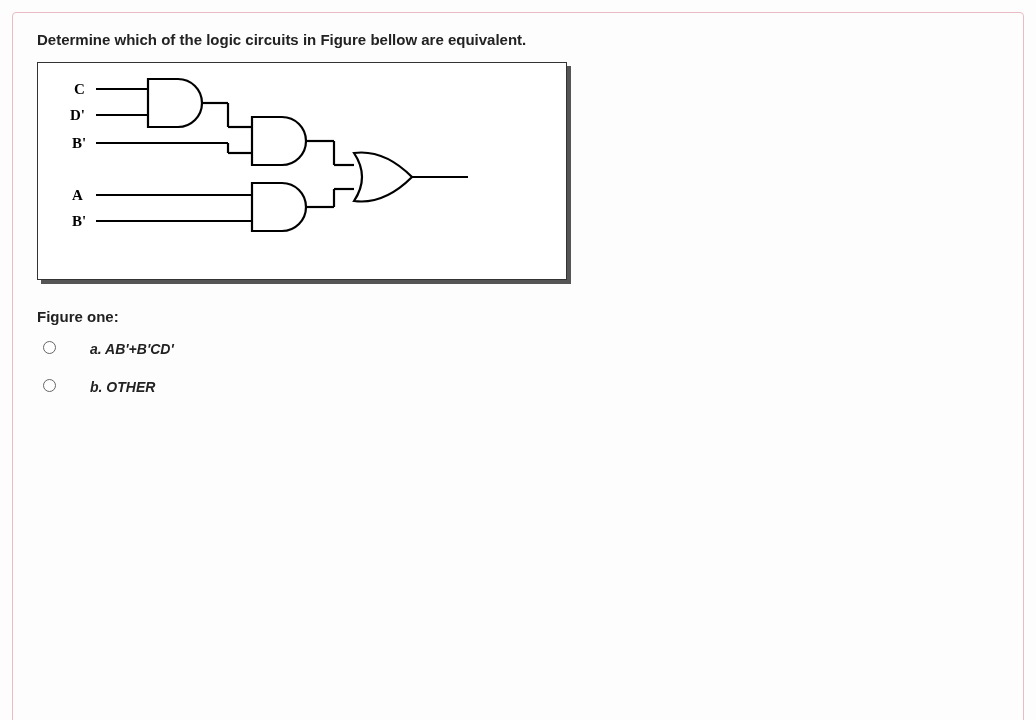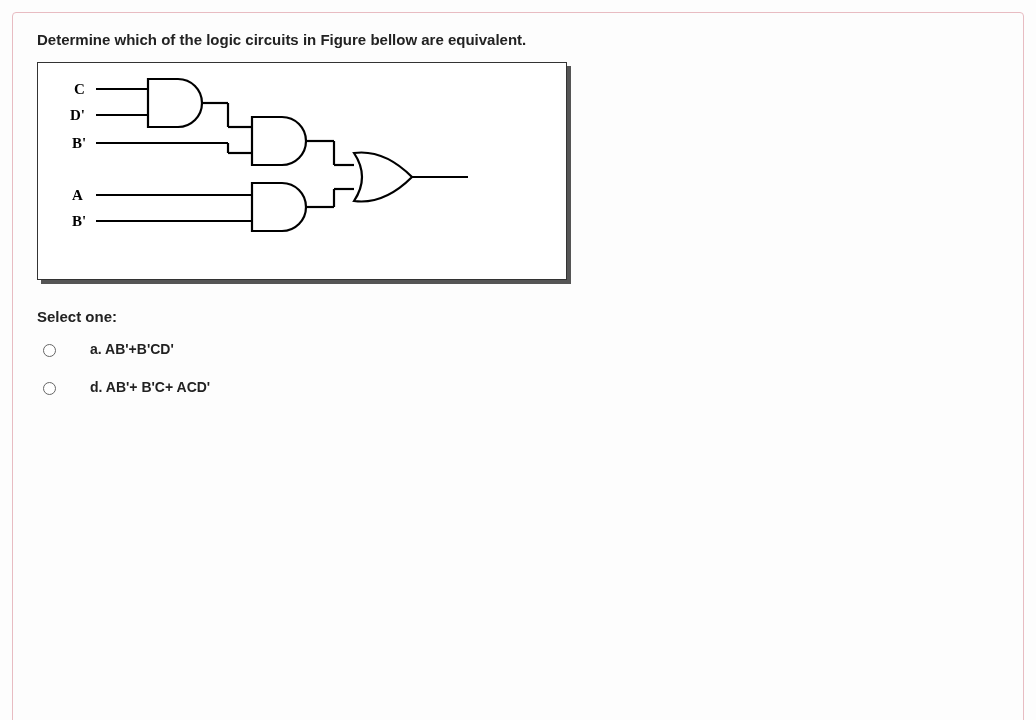--- a/index.html
+++ b/index.html
@@ -46,22 +46,23 @@
     }
     .select-one {
       font-weight: bold;
       font-size: 15px;
       color: #222;
       margin-bottom: 16px;
     }
     .options { }
     .option-row {
       display: flex;
-      align-items: flex-end;
+      align-items: flex-start;
       margin-bottom: 22px;
+      font-style: italic;
     }
     .radio {
       width: 13px;
       height: 13px;
       border: 1.5px solid #666;
       border-radius: 50%;
       margin-left: 6px;
       margin-right: 34px;
       flex-shrink: 0;
       background: #fff;
@@ -117,25 +118,25 @@
         <line x1="296" y1="144" x2="296" y2="126"></line>
         <line x1="296" y1="126" x2="316" y2="126"></line>
 
         <path d="M 316 90 Q 332 114 316 138 Q 346 142 374 114 Q 346 86 316 90 Z"></path>
 
         <line x1="374" y1="114" x2="430" y2="114"></line>
       </g>
     </svg>
   </div>
 
-  <div class="select-one">Select one:</div>
+  <div class="select-one">Figure one:</div>
 
   <div class="options">
     <div class="option-row">
       <div class="radio"></div>
       <div class="option-label">a. AB'+B'CD'</div>
     </div>
     <div class="option-row">
       <div class="radio"></div>
-      <div class="option-label">d. AB'+ B'C+ ACD'</div>
+      <div class="option-label">b. OTHER</div>
     </div>
   </div>
 </div>
 
 </body></html>

